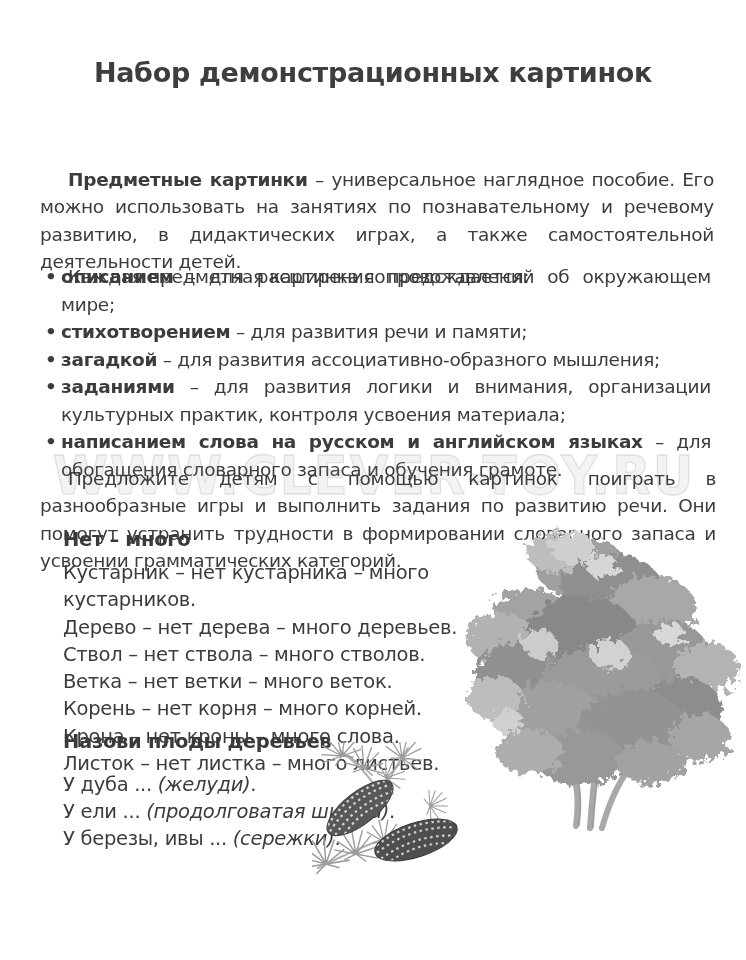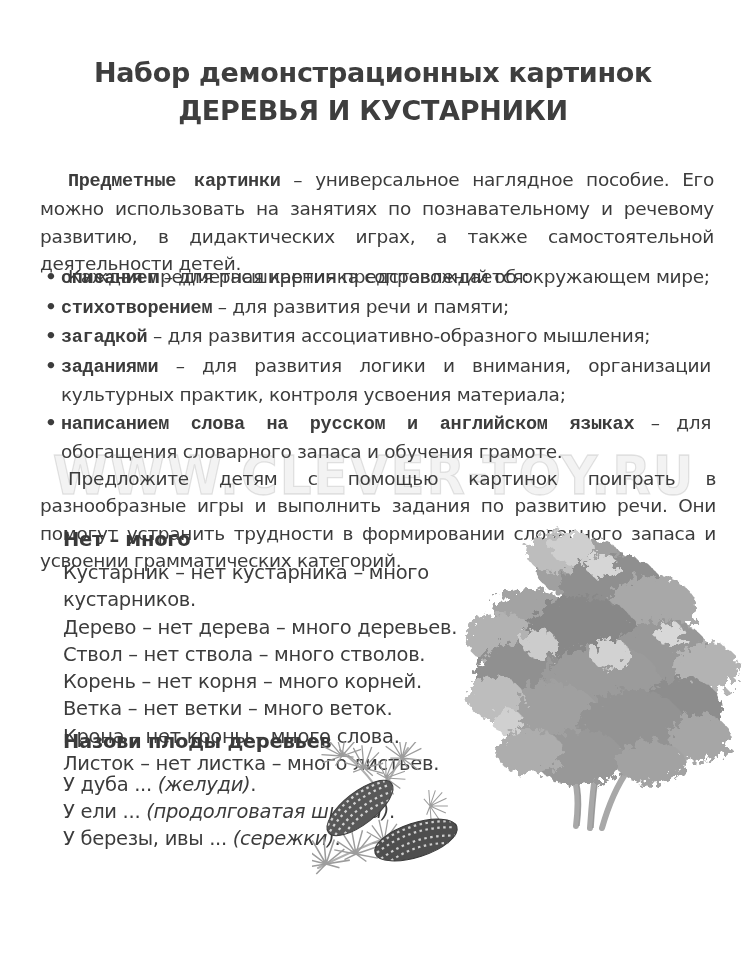--- a/index.html
+++ b/index.html
@@ -25,21 +25,21 @@
   .accomp-heading{position:absolute;left:40px;top:244px;width:674px;}
   .bullet-list{
     position:absolute;left:45px;top:263px;width:666px;
     margin:0;padding:0;list-style:none;
   }
   .bullet-list li{
     position:relative;padding-left:16px;
     font-size:18.5px;line-height:27.5px;text-align:justify;letter-spacing:-0.3px;
   }
   .bullet-list .bullet{position:absolute;left:0;top:0;font-weight:bold;}
-  .bold{font-weight:bold;font-family:Liberation Mono, monospace;}
+  .bold{font-weight:bold;}
   .suggestion{position:absolute;left:40px;top:446px;width:676px;}
   .watermark{
     position:absolute;left:12px;top:447px;width:724px;
     font-size:50px;font-weight:bold;letter-spacing:2px;
     color:rgba(135,135,135,0.10);
     -webkit-text-stroke:1.2px rgba(130,130,130,0.22);
     white-space:nowrap;text-align:center;
     transform:scaleY(1.08);
     pointer-events:none;user-select:none;
   }
@@ -54,21 +54,20 @@
   .shrub-art{position:absolute;left:460px;top:526px;width:284px;height:316px;pointer-events:none;}
   .cones-art{position:absolute;left:312px;top:742px;width:172px;height:150px;pointer-events:none;}
 </style>
 </head>
 <body>
 
 <div class="page">
 
   <div class="title-block">
     <div>Набор демонстрационных картинок</div>
-    <div>ДЕРЕВЬЯ И КУСТАРНИКИ</div>
   </div>
 
   <p class="intro body-text justified indent"><span class="bold">Предметные картинки</span><span> – универсальное наглядное пособие. Его можно ис­пользовать на занятиях по познавательному и речевому развитию, в дидакти­ческих играх, а также самостоятельной деятельности детей.</span></p>
 
   <p class="accomp-heading body-text indent">Каждая предметная картинка сопровождается:</p>
 
   <ul class="bullet-list">
     <li><span class="bullet">•</span><span class="bold">описанием</span><span> – для расширения представлений об окружающем мире;</span></li>
     <li><span class="bullet">•</span><span class="bold">стихотворением</span><span> – для развития речи и памяти;</span></li>
     <li><span class="bullet">•</span><span class="bold">загадкой</span><span> – для развития ассоциативно-образного мышления;</span></li>
@@ -78,22 +77,22 @@
 
   <div class="watermark">WWW.CLEVER-TOY.RU</div>
 
   <p class="suggestion body-text justified indent">Предложите детям с помощью картинок поиграть в разнообразные игры и выполнить задания по развитию речи. Они помогут устранить трудности в фор­мировании словарного запаса и усвоении грамматических категорий.</p>
 
   <div class="net-block">
     <div class="section-heading">Нет – много</div>
     <span class="plain-line">Кустарник – нет кустарника – много кустарников.</span>
     <span class="plain-line">Дерево – нет дерева – много деревьев.</span>
     <span class="plain-line">Ствол – нет ствола – много стволов.</span>
+    <span class="plain-line">Ветка – нет ветки – много веток.</span>
     <span class="plain-line">Корень – нет корня – много корней.</span>
-    <span class="plain-line">Ветка – нет ветки – много веток.</span>
     <span class="plain-line">Крона – нет кроны – много слова.</span>
     <span class="plain-line">Листок – нет листка – много листьев.</span>
   </div>
 
   <svg class="shrub-art" viewBox="0 0 284 316" aria-hidden="true">
     <defs>
       <filter id="leafy" x="-20%" y="-20%" width="140%" height="140%">
         <feTurbulence type="fractalNoise" baseFrequency="0.14" numOctaves="3" seed="7" result="n"></feTurbulence>
         <feDisplacementMap in="SourceGraphic" in2="n" scale="20"></feDisplacementMap>
       </filter>

